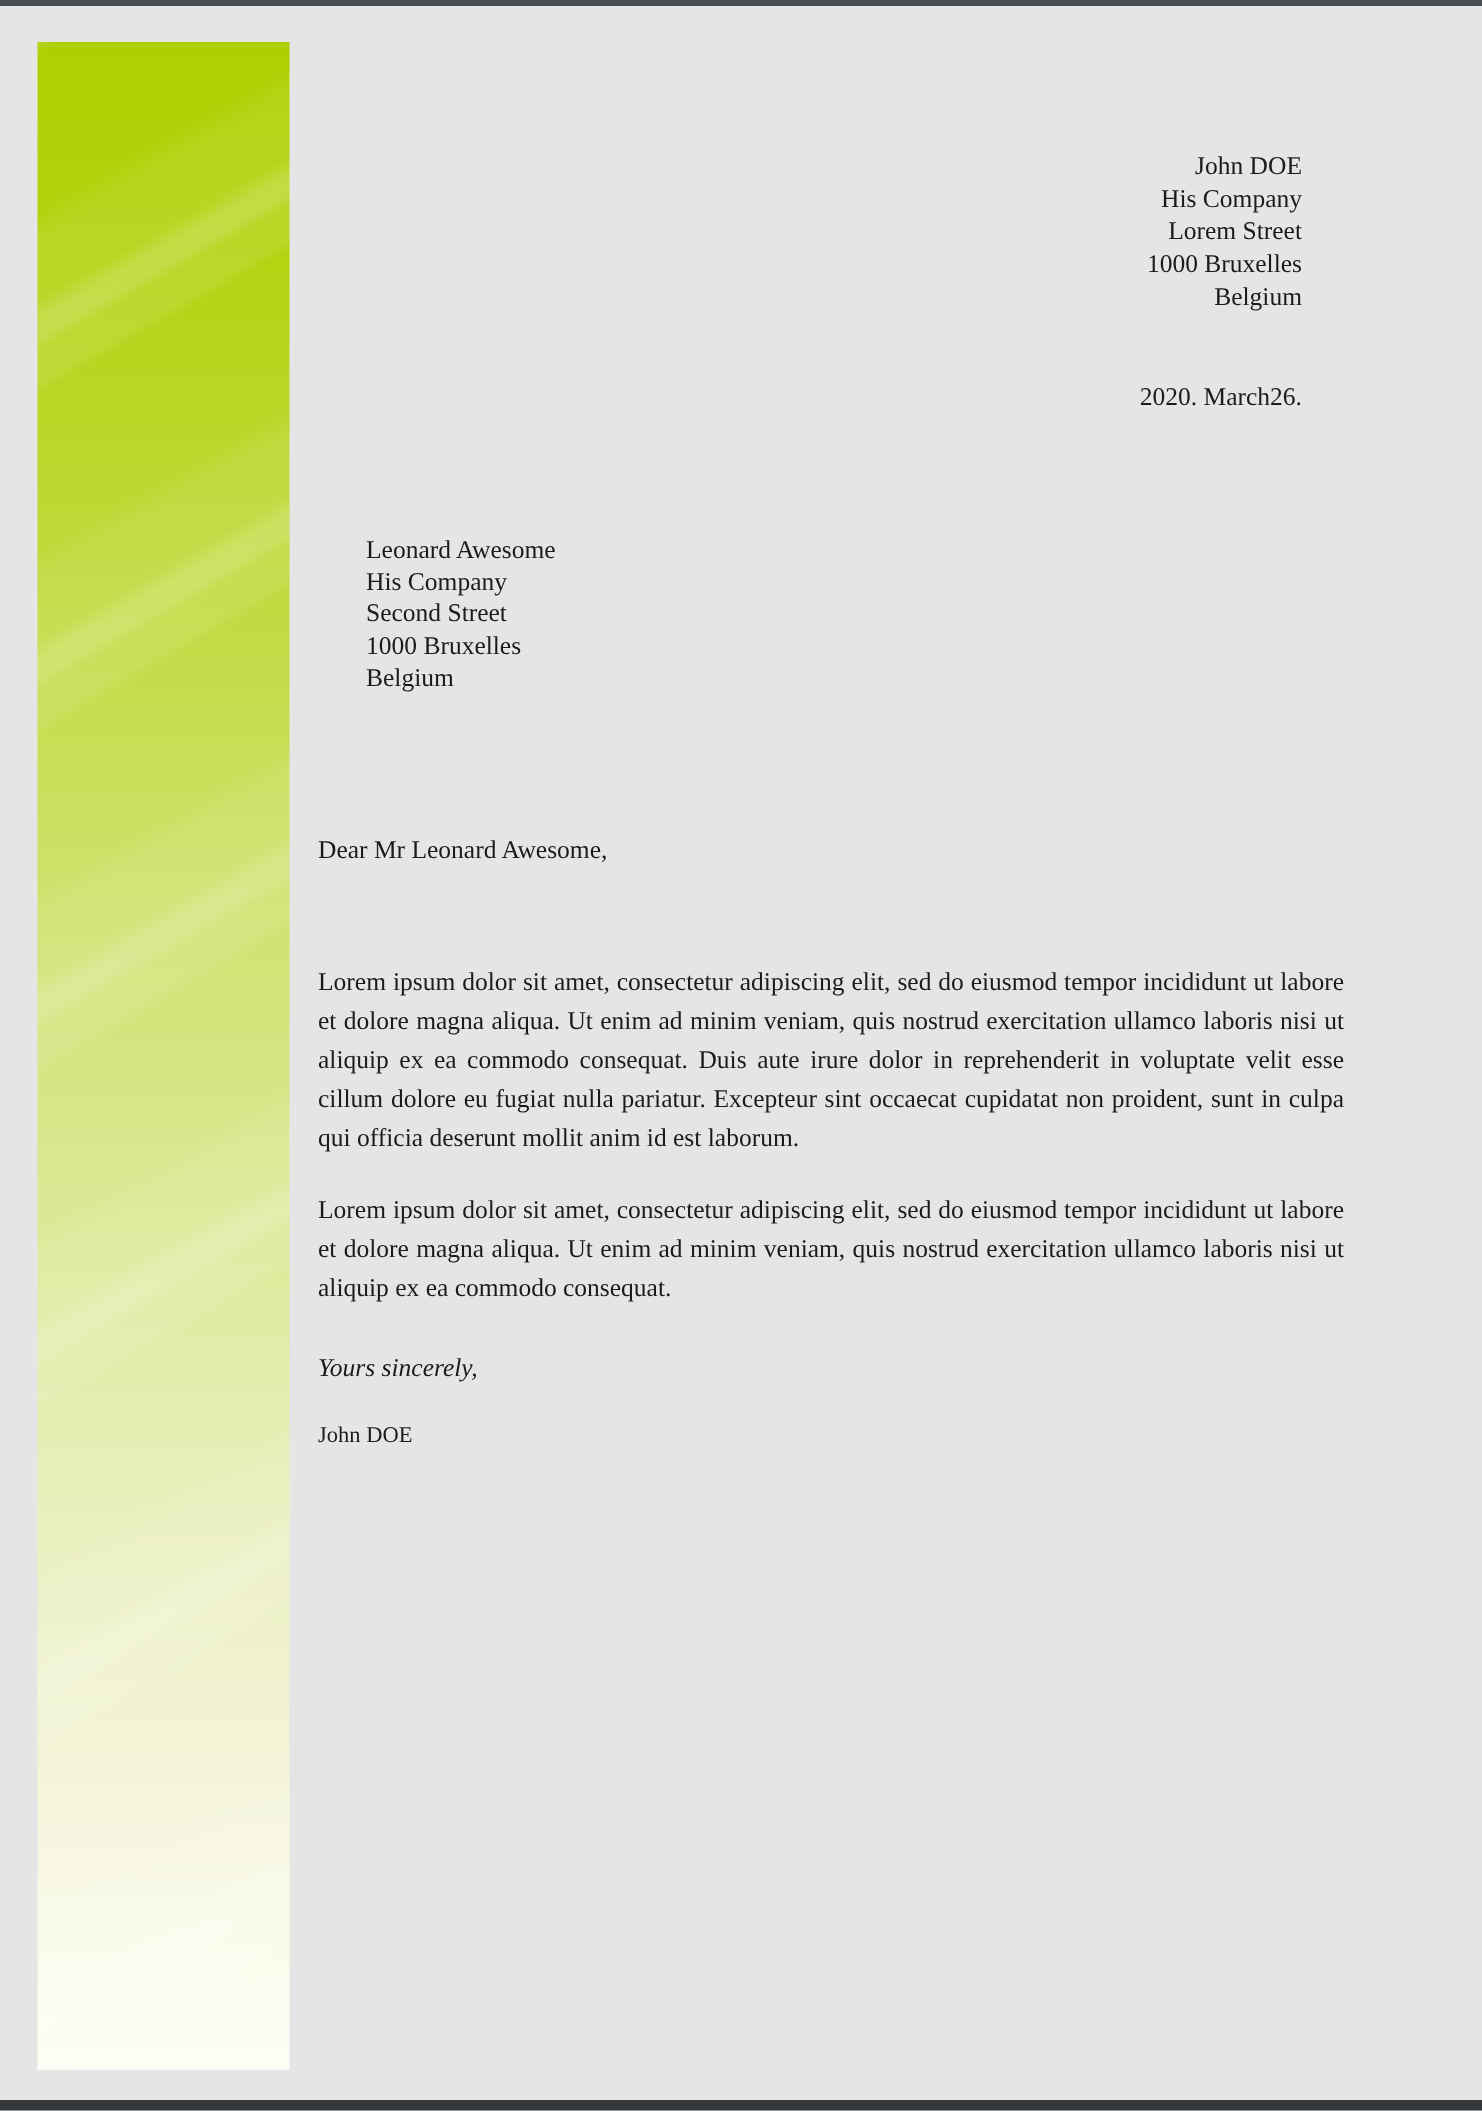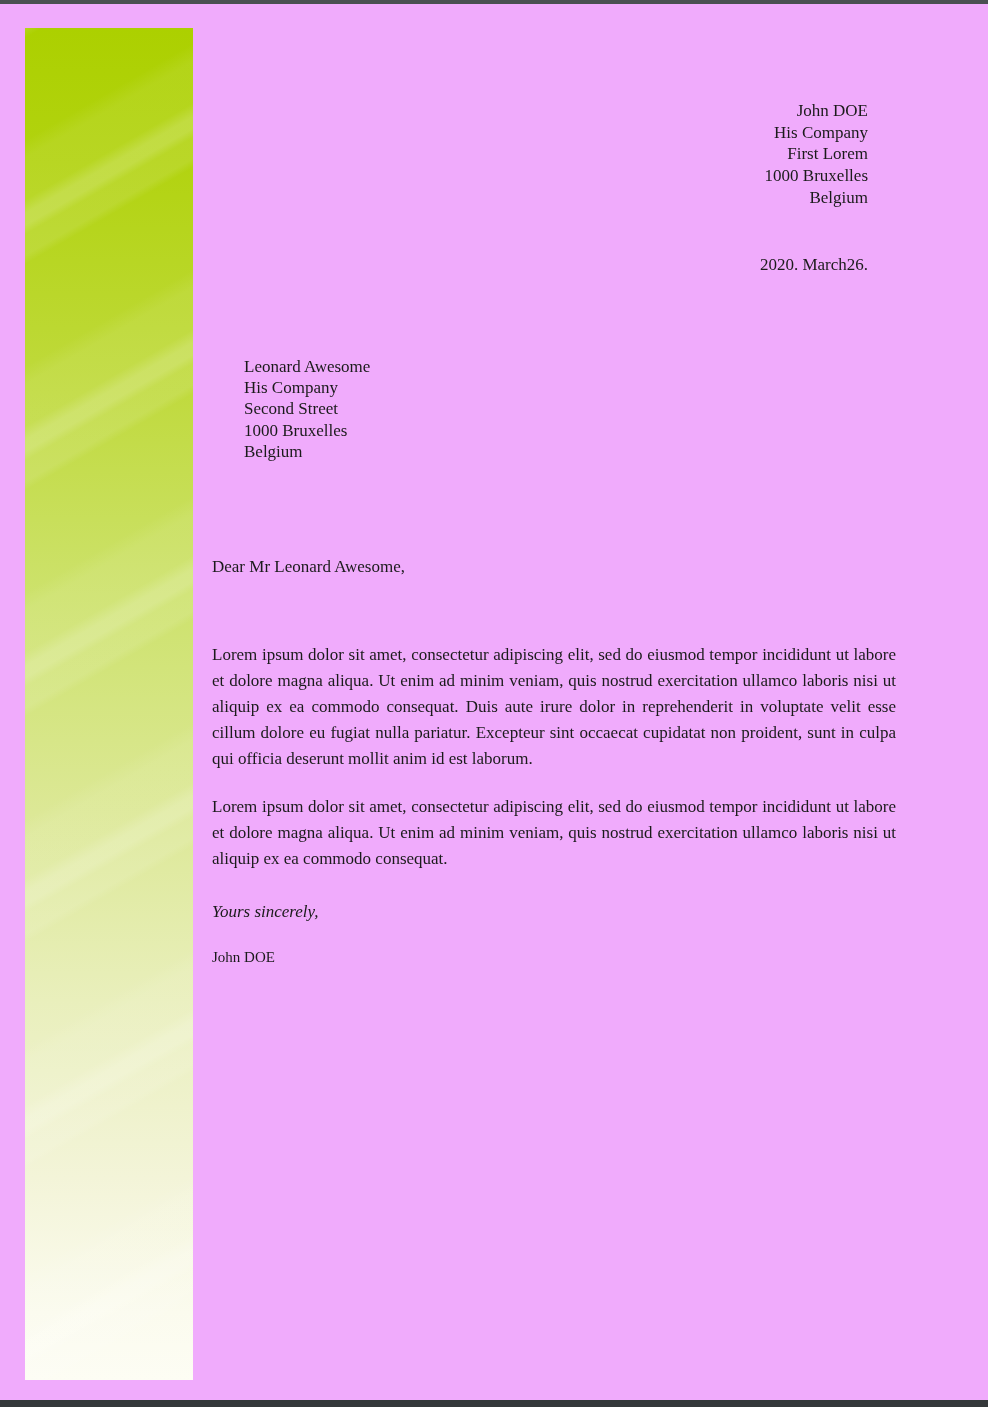--- a/index.html
+++ b/index.html
@@ -6,21 +6,21 @@
   body {
     width: 988px; height: 1407px;
     background: #ffffff;
     font-family: "Liberation Serif", "DejaVu Serif", serif;
     color: #1b1b1b;
     overflow: hidden;
   }
   .page {
     position: relative;
     width: 988px; height: 1407px;
-    background: #f0abfc;
+    background: #e5e5e5;
   }
   .top-rule {
     position: absolute; top: 0; left: 0;
     width: 100%; height: 4px;
     background: #4a5052;
   }
   .bottom-rule {
     position: absolute; bottom: 0; left: 0;
     width: 100%; height: 7px;
     background: #34383a;
@@ -111,21 +111,21 @@
 
 <div class="page">
 
   <div class="top-rule"></div>
 
   <div class="sidebar-ribbon"></div>
 
   <div class="sender-block">
     <div class="textline">John DOE</div>
     <div class="textline">His Company</div>
-    <div class="textline">First Lorem</div>
+    <div class="textline">Lorem Street</div>
     <div class="textline">1000 Bruxelles</div>
     <div class="textline">Belgium</div>
   </div>
 
   <div class="date-line">2020. March26.</div>
 
   <div class="recipient-block">
     <div class="textline">Leonard Awesome</div>
     <div class="textline">His Company</div>
     <div class="textline">Second Street</div>

